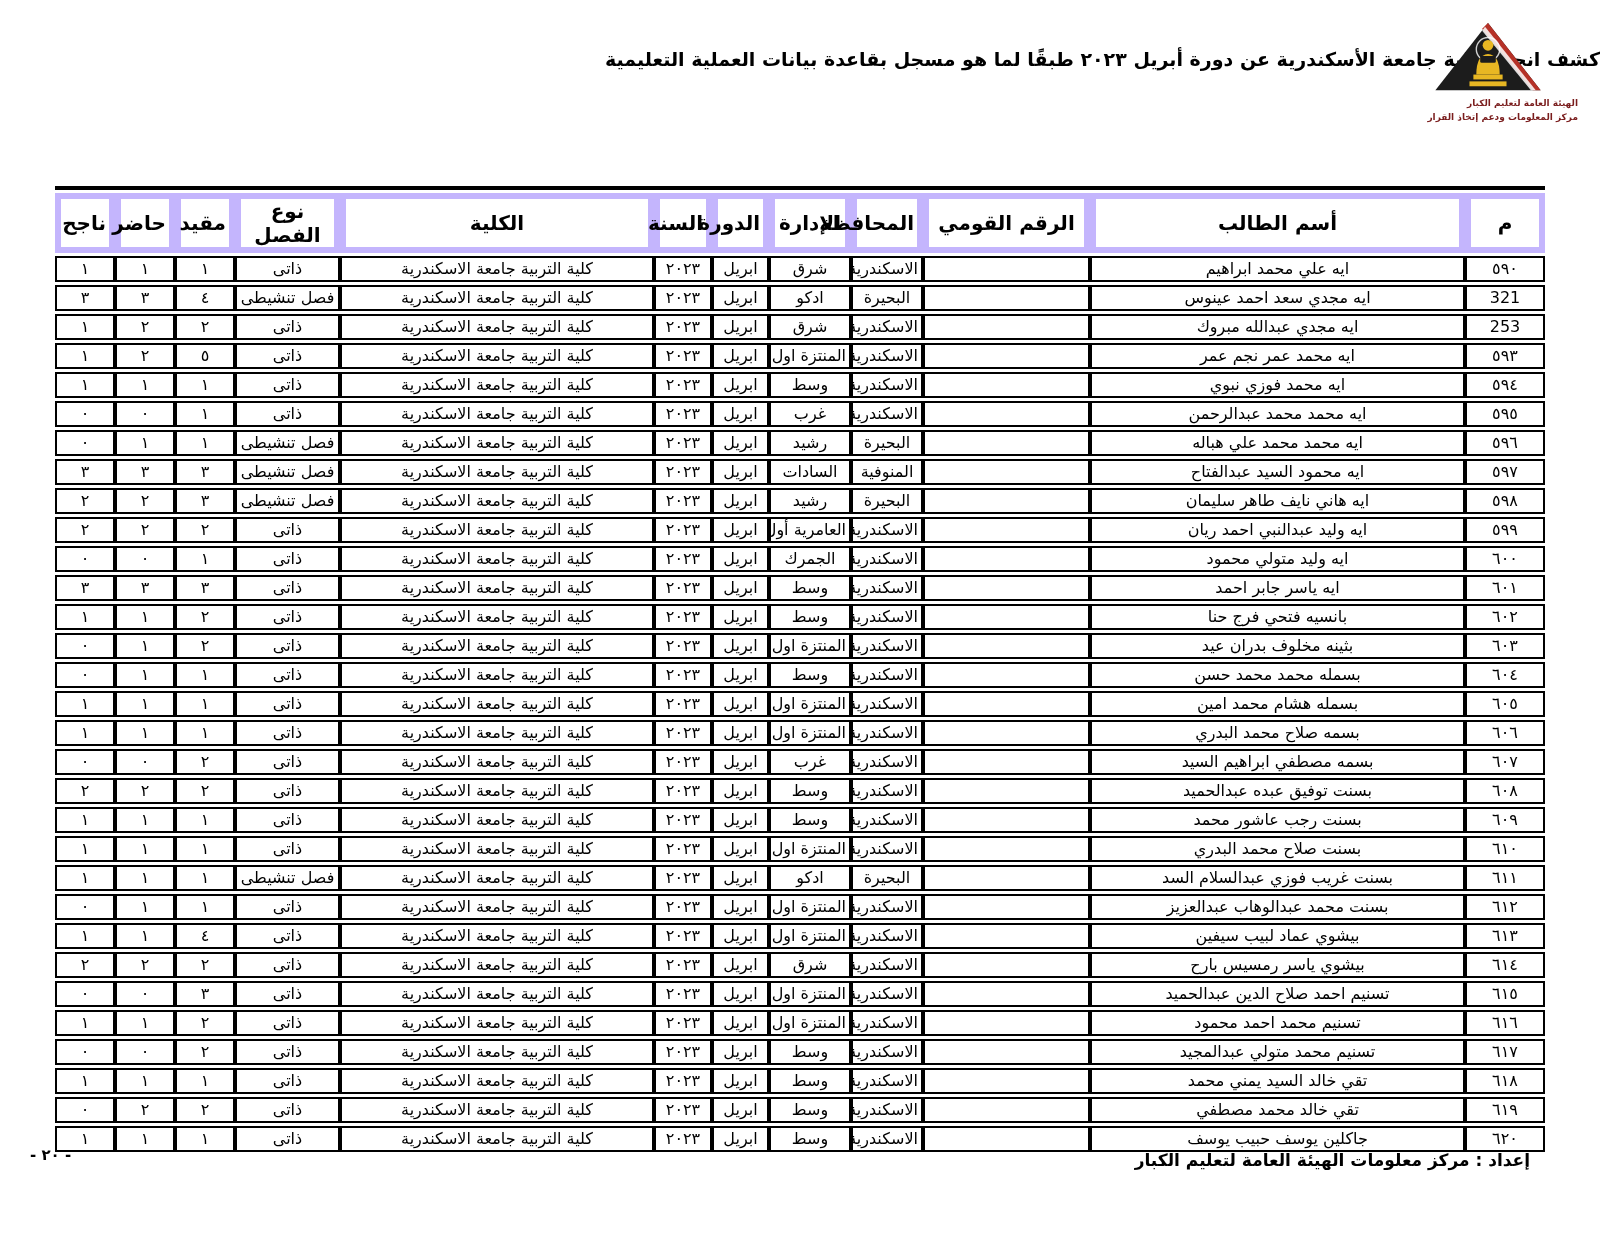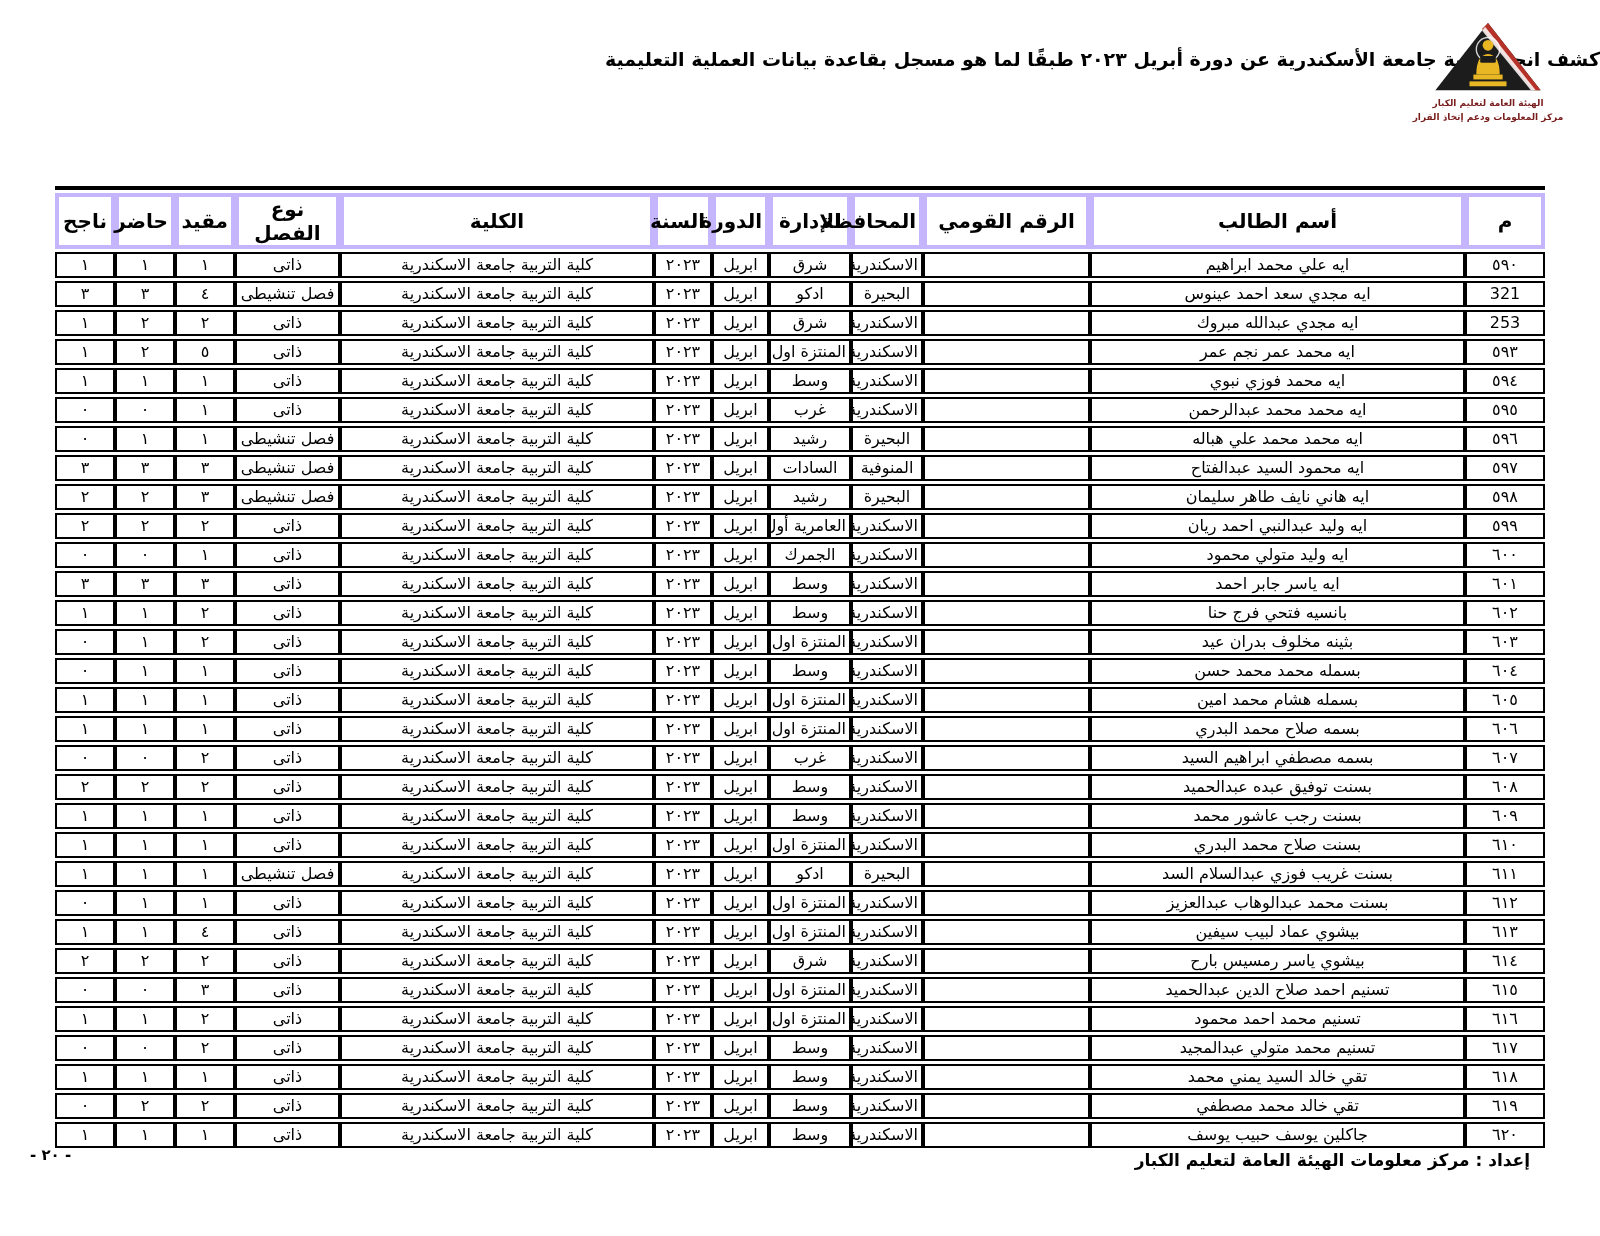--- a/index.html
+++ b/index.html
@@ -7,34 +7,34 @@
   .page {
     width:1600px; height:1236px; margin:0 auto; position:relative;
     background:#ffffff; direction:rtl; overflow:hidden; color:#000;
   }
   .doc-title {
     position:absolute; top:48px; right:0; left:0;
     text-align:right; font-weight:bold; font-size:19px;
     white-space:nowrap; letter-spacing:0;
   }
   .logo {
-    position:absolute; top:20px; left:1398px; width:180px; text-align:center;
+    position:absolute; top:20px; left:1398px; width:180px; text-align:right;
   }
   .logo svg { display:block; margin:0 auto; }
   .logo-text { font-size:9px; font-weight:bold; color:#7a1d1d; line-height:1.6; }
   .table-wrap {
     position:absolute; top:186px; right:55px; width:1490px;
     border-top:4px solid #000;
   }
   table.roster {
     width:100%; border-collapse:separate; border-spacing:0 3px;
     direction:rtl; table-layout:fixed;
   }
   table.roster th {
-    border:4px solid #c4b5fd; background:#fff; font-weight:bold;
+    border:6px solid #c4b5fd; background:#fff; font-weight:bold;
     font-size:20px; height:40px; padding:0 3px; text-align:center;
   }
   table.roster td {
     border:2px solid #000; background:#fff; font-size:16px;
     height:22px; line-height:22px; padding:0 3px; text-align:center;
     overflow:hidden; white-space:nowrap;
   }
   col.c-serial {width:80px;} col.c-name {width:375px;} col.c-nid {width:167px;}
   col.c-gov {width:72px;} col.c-admin {width:82px;} col.c-session {width:57px;}
   col.c-year {width:58px;} col.c-college {width:314px;} col.c-class {width:105px;}

